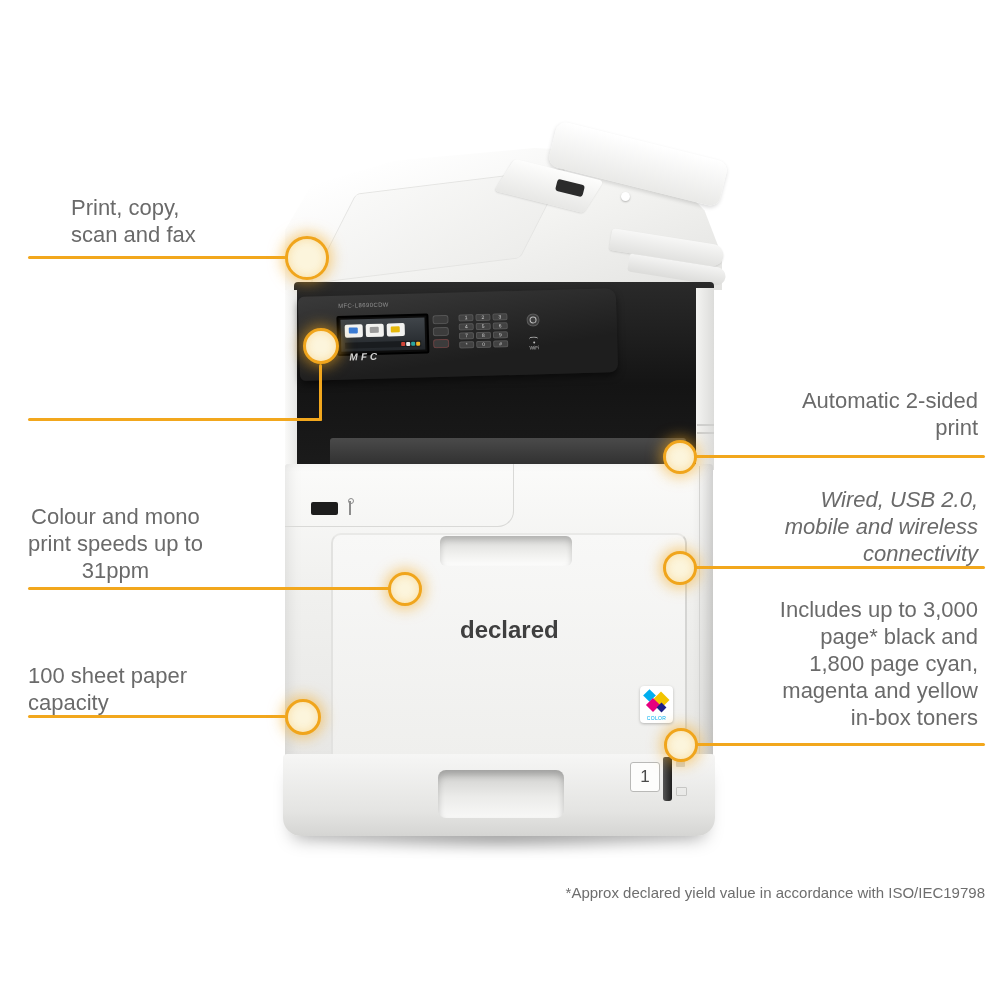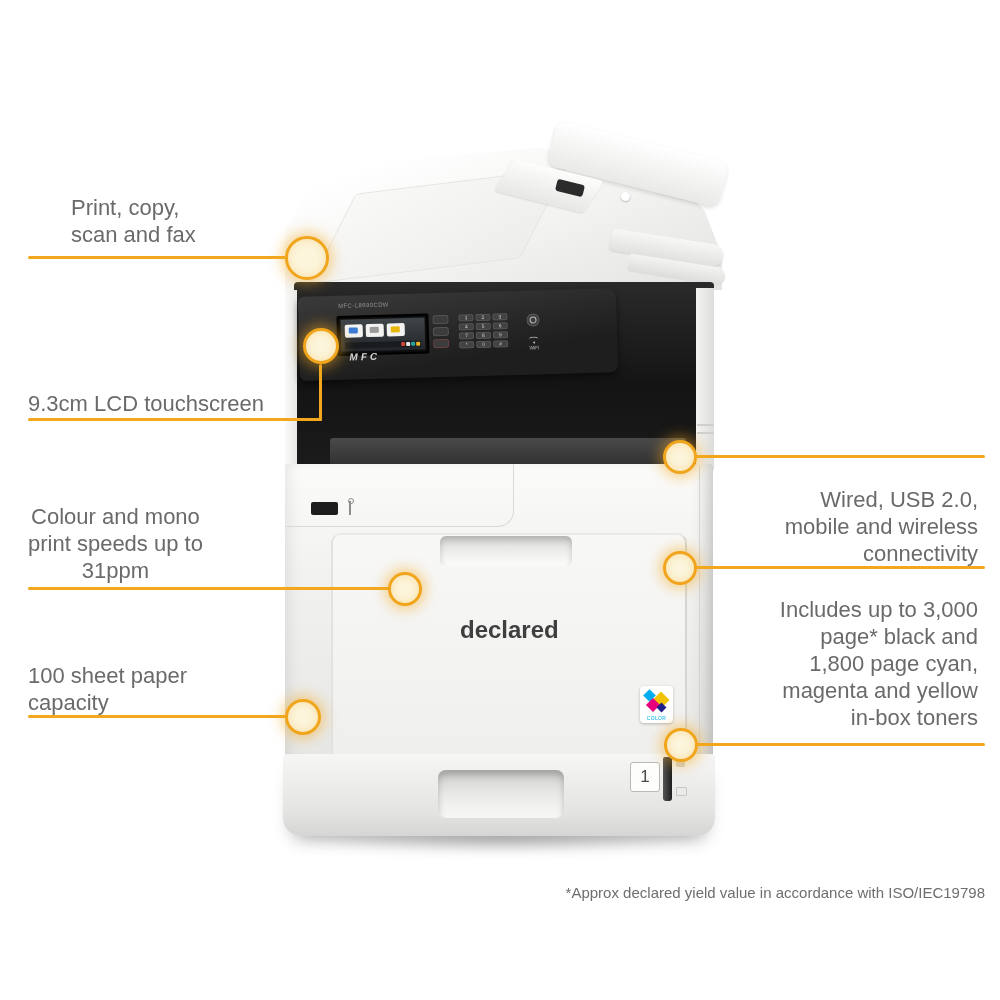--- a/index.html
+++ b/index.html
@@ -233,40 +233,41 @@
     <div class="abs tray-bar"></div>
     <div class="abs tray-mark"></div>
     <div class="abs tray-mark2"></div>
   </div>
 
   <div class="callout-label" style="left:28px;top:194px;margin-left:43px;">Print, copy,
 scan and fax</div>
   <div class="callout-line" style="left:28px;top:256px;width:258px;"></div>
   <div class="callout-circle" style="left:285px;top:236px;width:44px;height:44px;"></div>
 
-  <div class="callout-label" style="left:28px;top:390px;">9.3cm LCD touchscreen</div>
   <div class="callout-line" style="left:28px;top:418px;width:294px;"></div>
   <div class="callout-vline" style="left:319px;top:364px;height:57px;"></div>
   <div class="callout-circle" style="left:303px;top:328px;width:36px;height:36px;"></div>
 
   <div class="callout-label" style="left:28px;top:503px;text-align:center;">Colour and mono
 print speeds up to
 31ppm</div>
   <div class="callout-line" style="left:28px;top:587px;width:362px;"></div>
   <div class="callout-circle" style="left:388px;top:572px;width:34px;height:34px;"></div>
 
   <div class="callout-label" style="left:28px;top:662px;">100 sheet paper
 capacity</div>
   <div class="callout-line" style="left:28px;top:715px;width:258px;"></div>
   <div class="callout-circle" style="left:285px;top:699px;width:36px;height:36px;"></div>
 
+  <div class="callout-label right" style="right:22px;top:387px;">Automatic 2-sided
+print</div>
   <div class="callout-line" style="left:695px;top:455px;width:290px;"></div>
   <div class="callout-circle" style="left:663px;top:440px;width:34px;height:34px;"></div>
 
-  <div class="callout-label right" style="right:22px;top:486px;">Wired, USB 2.0,
+  <div class="callout-label right" style="right:22px;top:486px;font-style:italic;">Wired, USB 2.0,
 mobile and wireless
 connectivity</div>
   <div class="callout-line" style="left:695px;top:566px;width:290px;"></div>
   <div class="callout-circle" style="left:663px;top:551px;width:34px;height:34px;"></div>
 
   <div class="callout-label right" style="right:22px;top:596px;">Includes up to 3,000
 page* black and
 1,800 page cyan,
 magenta and yellow
 in-box toners</div>

